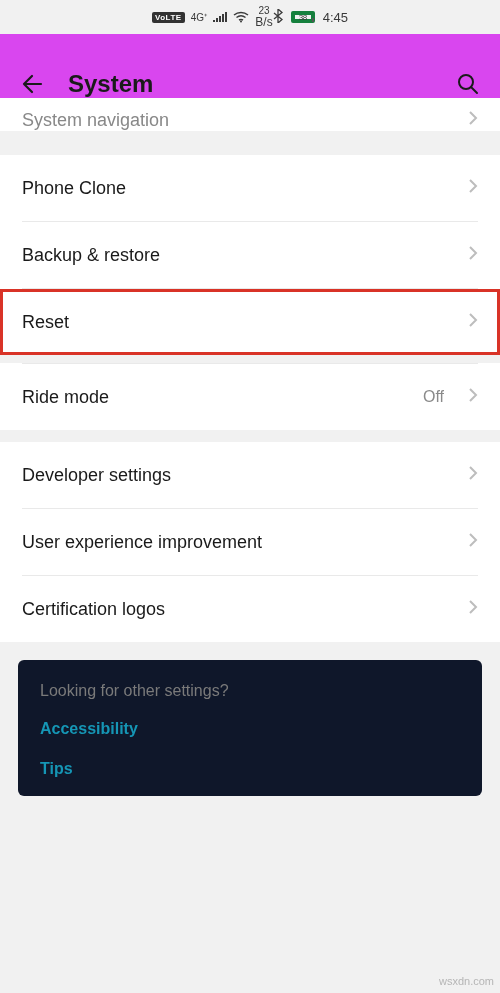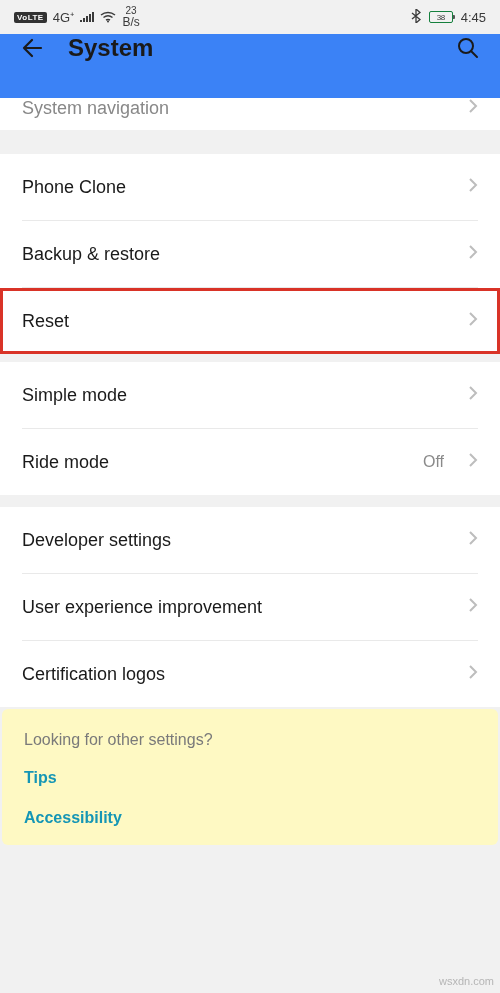--- a/index.html
+++ b/index.html
@@ -10,100 +10,100 @@
     background: #f1f1f1;
     color: #1a1a1a;
     overflow: hidden;
     position: relative;
   }
   
   .status-bar {
     height: 34px;
     display: flex;
     align-items: center;
-    justify-content: space-between;
+    justify-content: center;
     padding: 0 14px;
     font-size: 12px;
     color: #3a3a3a;
     background: #f1f1f1;
   }
   .status-left { display: flex; align-items: center; gap: 6px; }
   .volte {
     font-size: 8px; font-weight: 700; color: #fff;
     background: #323232; padding: 1px 3px; border-radius: 2px;
     letter-spacing: .5px;
   }
   .signal, .wifi { display: inline-flex; align-items: flex-end; }
   .net-rate { font-size: 10px; line-height: 1; text-align: center; }
   .net-rate .unit { font-size: 12px; display:block;}
   .status-right { display: flex; align-items: center; gap: 8px; font-size: 13px;}
   .batt { display:inline-flex; align-items:center; gap:2px; }
   .batt-shell {
-    width: 24px; height: 12px; border: 1px solid #15803d; border-radius: 2px;
+    width: 24px; height: 12px; border: 4px solid #15803d; border-radius: 2px;
     position: relative; display:flex; align-items:center; justify-content:center;
     font-size: 8px; letter-spacing: -.5px;
   }
   .batt-shell::after {
     content:''; position:absolute; right:-3px; top:3px; width:2px; height:4px;
     background:#555; border-radius: 0 1px 1px 0;
   }
   
   .app-bar {
-    height: 64px; display:flex; align-items:flex-start;
-    padding: 0 18px; gap: 22px; background:#3b82f6;
+    height: 64px; display:flex; align-items:flex-end;
+    padding: 0 18px; gap: 22px; background:#d946ef;
   }
   .app-bar .title { font-size: 24px; font-weight: 600; flex:1; }
   .icon-btn { width: 28px; height:28px; display:flex; align-items:center; justify-content:center; }
   
   .scroll { height: calc(993px - 34px - 64px); overflow:hidden; }
   .group { background:#fff; }
   .gap { height: 12px; background:#f1f1f1; }
   .gap-sm { height: 8px; background:#f1f1f1; }
   .row {
     display:flex; align-items:center;
     padding: 0 22px;
     min-height: 66px;
     font-size: 18px;
     color:#1a1a1a;
     background:#fff;
     position: relative;
   }
-  .row.cut-top { min-height: 32px; align-items:flex-start; padding-top:0;gap:44px; }
+  .row.cut-top { min-height: 32px; align-items:flex-start; padding-top:12px;gap:44px; }
   .row .label { flex:1; }
   .row .value { color:#8a8a8a; font-size:16px; margin-right:24px;}
   .row .chev { color:#bdbdbd; }
   .divider {
     height:1px; background:#e9e9e9; margin: 0 22px;
   }
   .highlight {
     outline: 3px solid #d93327;
     outline-offset: -3px;
     gap: 16px;
   }
   
   .bottom-card {
-    margin: 2px; padding: 22px 22px 18px 22px;
-    background:#fef9c3; border-radius: 6px;
+    margin: 18px; padding: 22px 22px 18px 22px;
+    background:#0f172a; border-radius: 6px;
   }
   .bottom-card .head { color:#7a7a7a; font-size: 16px; margin-bottom: 20px;}
   .bottom-card .link { color:#1596b5; font-size:16px; font-weight:600; margin-bottom: 22px;}
   .bottom-card .link:last-child{ margin-bottom: 0;}
   
   .wm {
     position:absolute; right:6px; bottom:6px;
     font-size:11px; color:#b5b5b5;
   }
 </style>
 </head>
 <body>
 
 <div class="status-bar">
   <div class="status-left">
     <span class="volte">VoLTE</span>
-    <span style="font-size:13px;">4G⁺</span>
+    <span style="font-size:10px;">4G⁺</span>
     <span class="signal">
       <svg width="14" height="10" viewBox="0 0 14 10">
           <path fill="#3a3a3a" d="M0 8h2v2H0zM3 6h2v4H3zM6 4h2v6H6zM9 2h2v8H9zM12 0h2v10h-2z"></path>
         </svg>
     </span>
     <span class="wifi">
       <svg width="16" height="12" viewBox="0 0 16 12">
           <path fill="none" stroke="#3a3a3a" stroke-width="1.5" d="M1 4a11 11 0 0 1 14 0M3.5 6.5a7.5 7.5 0 0 1 9 0M6 9a4 4 0 0 1 4 0"></path>
           <circle cx="8" cy="10.5" r="1" fill="#3a3a3a"></circle>
         </svg>
@@ -180,26 +180,20 @@
       <span class="label">Reset</span>
       <span class="chev"><svg width="10" height="16" viewBox="0 0 10 16">
             <path fill="none" stroke="#bdbdbd" stroke-width="2" d="M2 2l6 6-6 6"></path>
           </svg></span>
     </div>
   </div>
 
   <div class="gap-sm"></div>
 
   <div class="group">
-    <div class="row">
-      <span class="label">Simple mode</span>
-      <span class="chev"><svg width="10" height="16" viewBox="0 0 10 16">
-            <path fill="none" stroke="#bdbdbd" stroke-width="2" d="M2 2l6 6-6 6"></path>
-          </svg></span>
-    </div>
     <div class="divider"></div>
     <div class="row">
       <span class="label">Ride mode</span>
       <span class="value">Off</span>
       <span class="chev"><svg width="10" height="16" viewBox="0 0 10 16">
             <path fill="none" stroke="#bdbdbd" stroke-width="2" d="M2 2l6 6-6 6"></path>
           </svg></span>
     </div>
   </div>
 
@@ -223,19 +217,19 @@
     <div class="row">
       <span class="label">Certification logos</span>
       <span class="chev"><svg width="10" height="16" viewBox="0 0 10 16">
             <path fill="none" stroke="#bdbdbd" stroke-width="2" d="M2 2l6 6-6 6"></path>
           </svg></span>
     </div>
   </div>
 
   <div class="bottom-card">
     <div class="head">Looking for other settings?</div>
+    <div class="link">Accessibility</div>
     <div class="link">Tips</div>
-    <div class="link">Accessibility</div>
   </div>
 
 </div>
 
 <div class="wm">wsxdn.com</div>
 
 </body></html>

